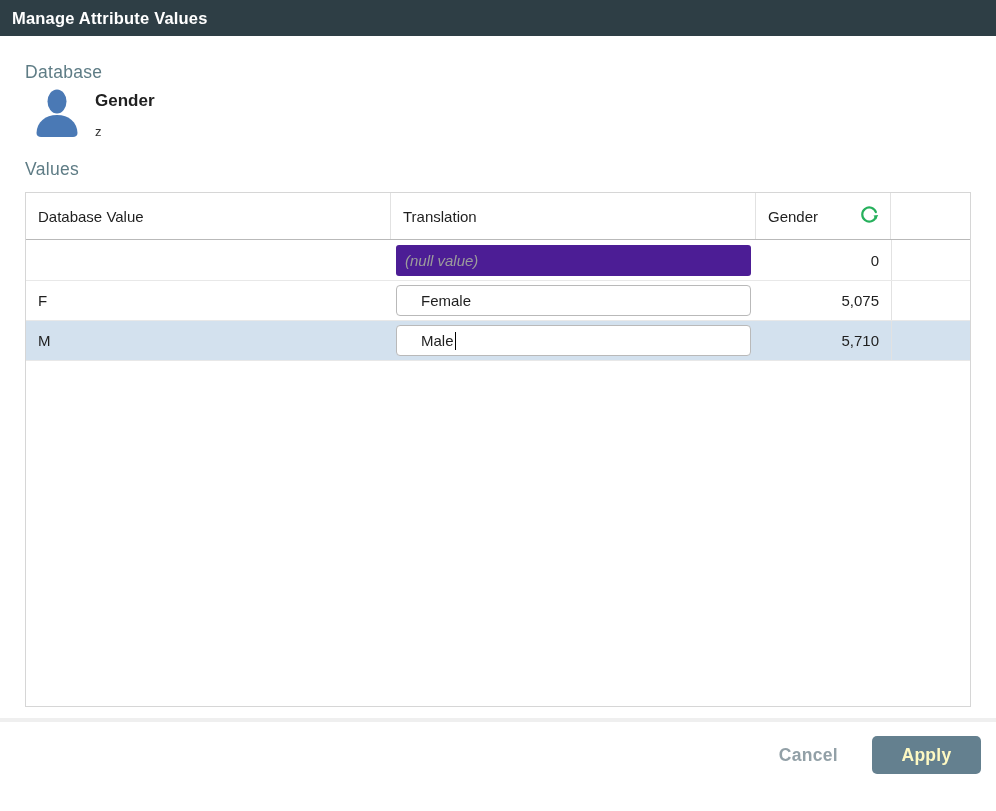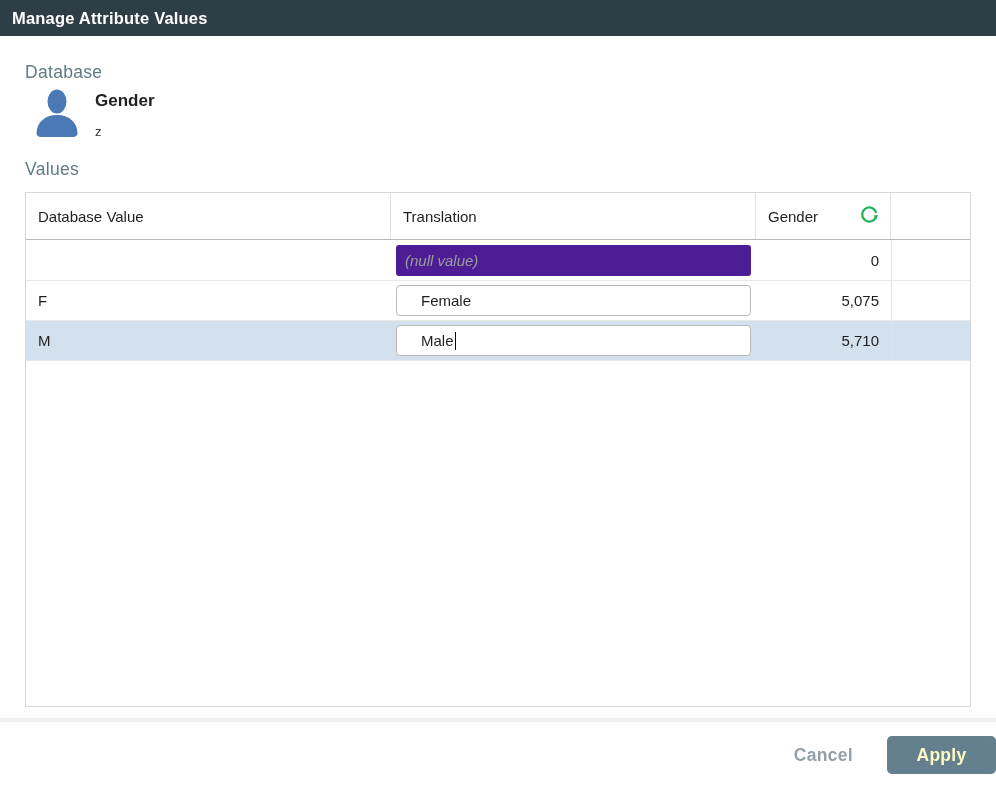--- a/index.html
+++ b/index.html
@@ -68,21 +68,21 @@
     vertical-align: -4px; margin-left: 1px;
     animation: blink 1s steps(1) infinite;
   }
   @keyframes blink { 50% { opacity: 0; } }
 
   .tbody-filler { flex: 1; }
 
   .footer-divider { height: 4px; background: #efefef; margin-top: 11px; }
   .footer {
     height: 66px; display: flex; align-items: center; justify-content: flex-end;
-    background: #ffffff;
+    padding-right: 15px; background: #ffffff;
   }
   .cancel-btn {
     background: transparent; border: none; cursor: pointer;
     color: #92a0a7; font-size: 17.5px; font-weight: 600;
     font-family: "Liberation Sans", sans-serif; letter-spacing: 0.3px;
     margin-right: 34px;
   }
   .apply-btn {
     width: 109px; height: 38px; background: #64808f; border: none; cursor: pointer;
     border-radius: 5px; color: #fef9c3; font-size: 17.5px; font-weight: 600;

